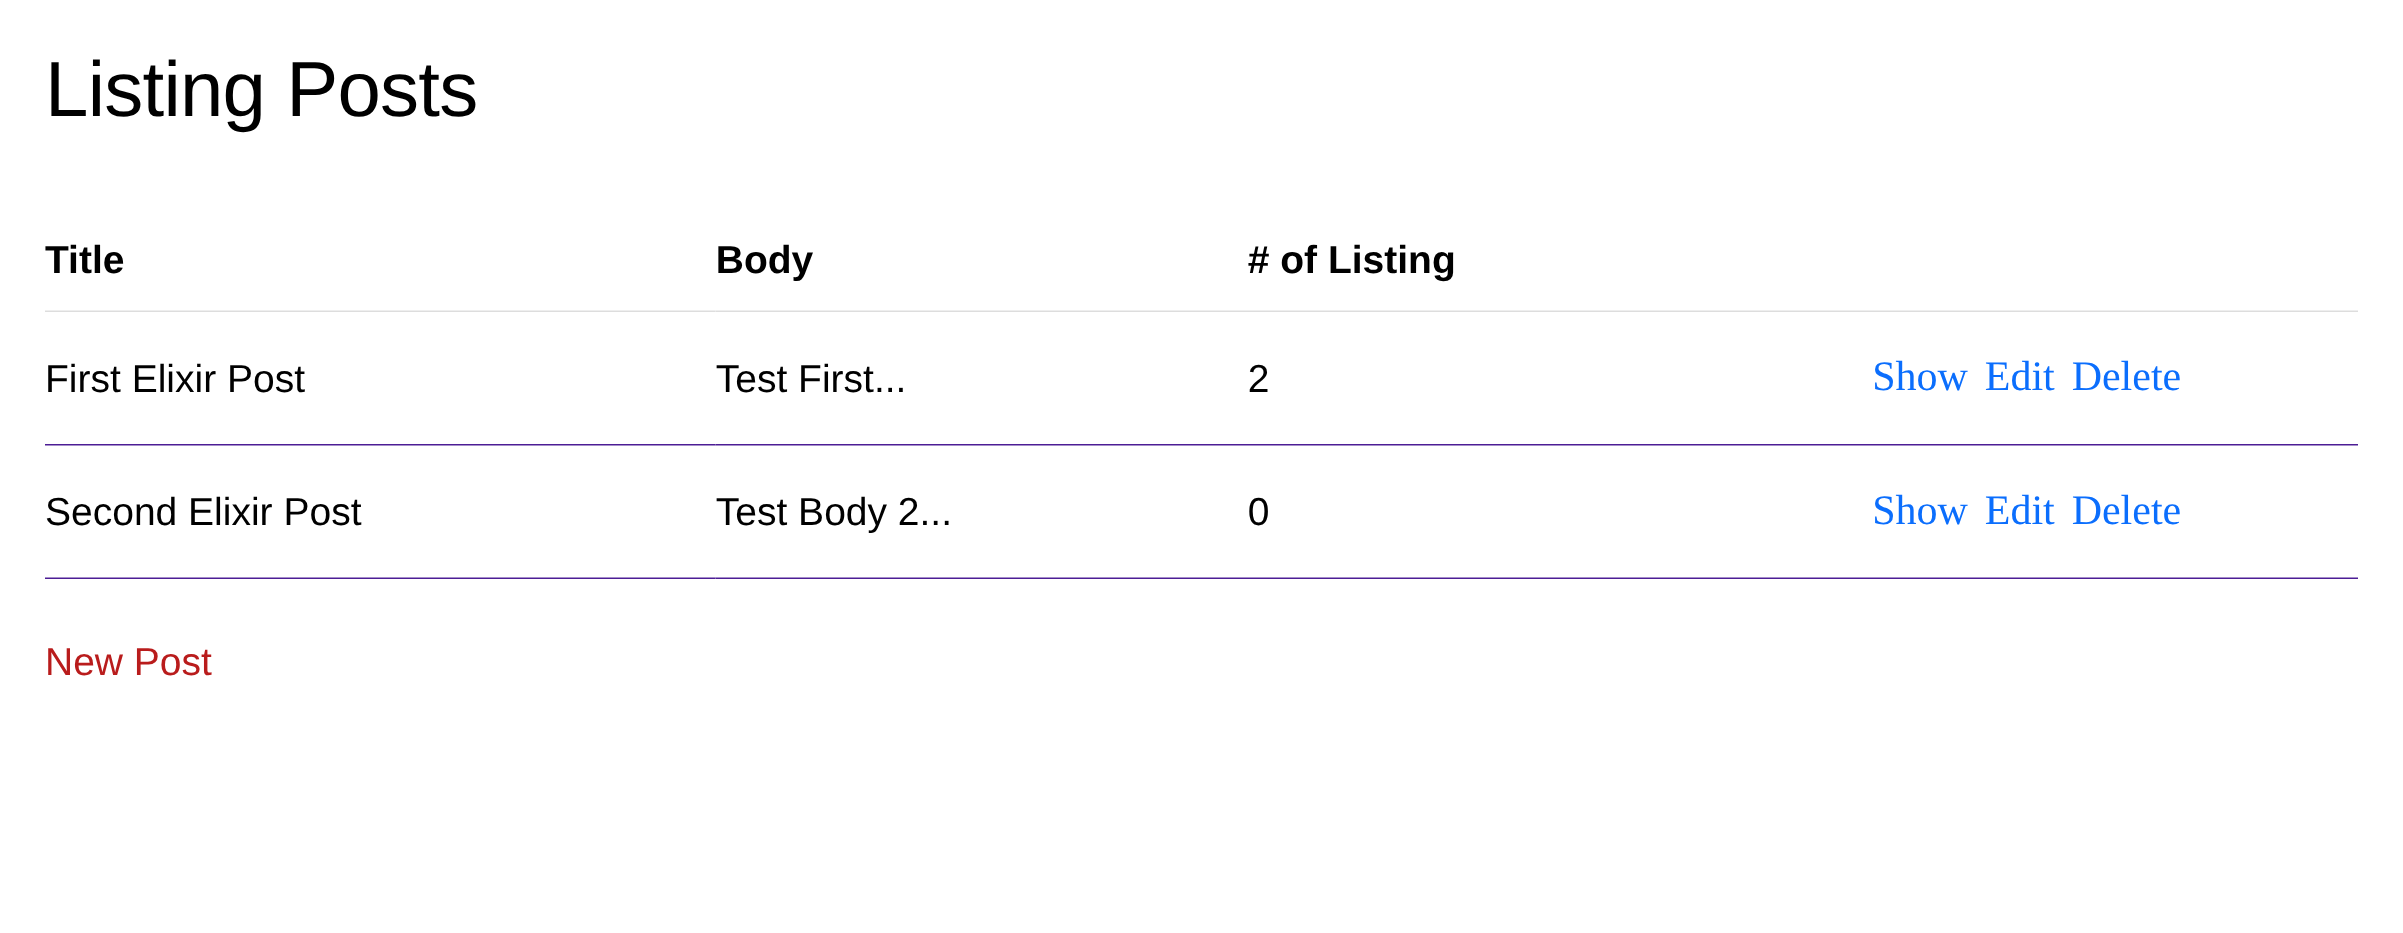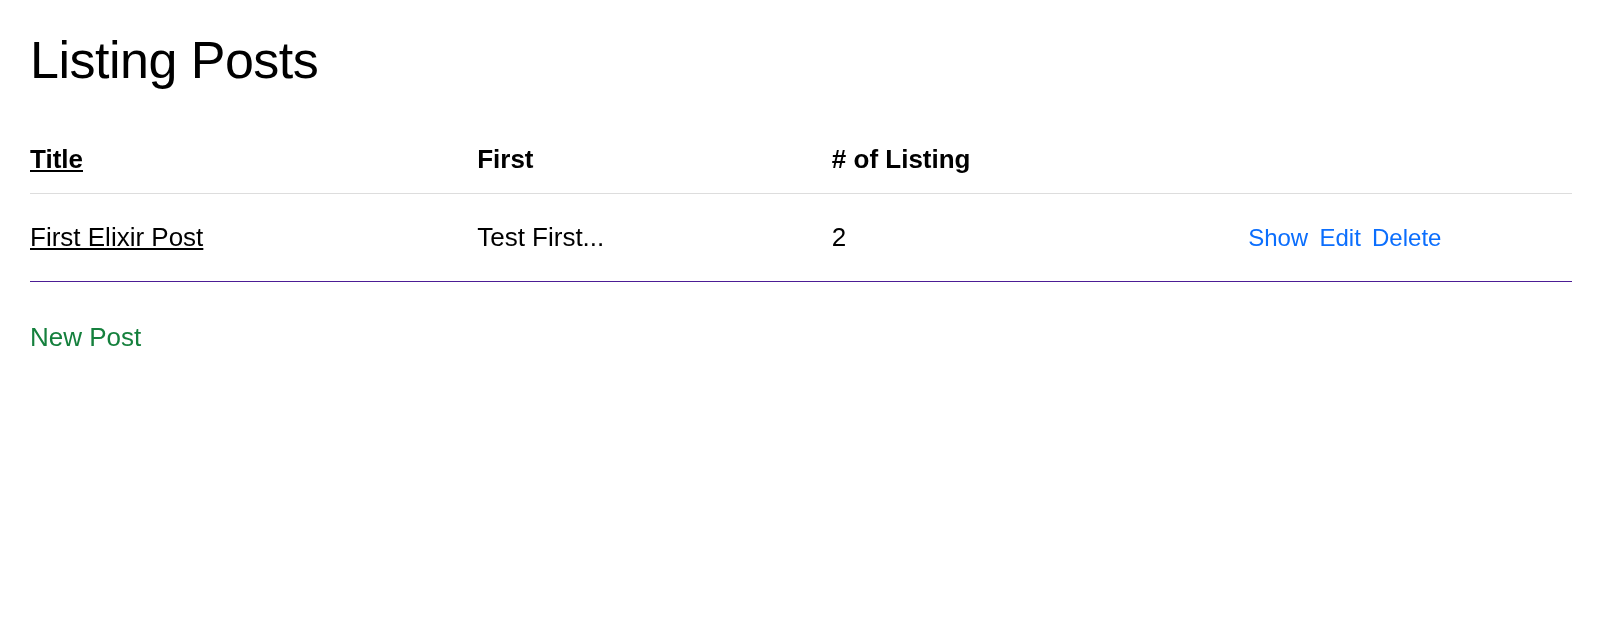--- a/index.html
+++ b/index.html
@@ -9,21 +9,21 @@
     }
     body {
       font-family: -apple-system, BlinkMacSystemFont, "Segoe UI", Helvetica, Arial, sans-serif;
       color: #000;
       background: #fff;
       padding: 30px;
     }
     h1 {
       font-size: 52px;
       font-weight: 400;
-      margin-bottom: 36px;
+      margin-bottom: 50px;
       letter-spacing: -0.5px;
     }
     table {
       width: 100%;
       border-collapse: collapse;
       margin-bottom: 40px;
     }
     th {
       text-align: left;
       font-size: 26px;
@@ -33,77 +33,87 @@
     }
     td {
       font-size: 26px;
       font-weight: 400;
       padding: 28px 0;
       border-bottom: 1px solid #4c1d95;
       vertical-align: middle;
     }
     th:nth-child(1), td:nth-child(1) {
       width: 29%;
-      text-decoration: underline;
     }
     th:nth-child(2), td:nth-child(2) {
       width: 23%;
     }
     th:nth-child(3), td:nth-child(3) {
       width: 27%;
     }
     th:nth-child(4), td:nth-child(4) {
       width: 21%;
       text-align: left;
     }
     td.actions {
       white-space: nowrap;
     }
     a.action-link {
       color: #0b6efd;
       text-decoration: none;
-      font-size: 24px;
+      font-size: 28px;
       font-weight: 400;
       margin-right: 4px;
       cursor: pointer;
+      font-family: Liberation Serif, serif;
     }
     a.new-post-link {
-      color: #15803d;
+      color: #b91c1c;
       text-decoration: none;
       font-size: 26px;
       font-weight: 400;
       cursor: pointer;
     }
   </style>
 </head>
 <body>
 
 
 
 <h1>Listing Posts</h1>
 
 <table>
   <thead>
     <tr>
       <th>Title</th>
-      <th>First</th>
+      <th>Body</th>
       <th># of Listing</th>
       <th></th>
     </tr>
   </thead>
   <tbody>
     <tr>
       <td>First Elixir Post</td>
       <td>Test First...</td>
       <td>2</td>
       <td class="actions">
         <a class="action-link">Show</a>
         <a class="action-link">Edit</a>
         <a class="action-link">Delete</a>
       </td>
     </tr>
+    <tr>
+      <td>Second Elixir Post</td>
+      <td>Test Body 2...</td>
+      <td>0</td>
+      <td class="actions">
+        <a class="action-link">Show</a>
+        <a class="action-link">Edit</a>
+        <a class="action-link">Delete</a>
+      </td>
+    </tr>
   </tbody>
 </table>
 
 <a class="new-post-link">New Post</a>
 
 
 
 
 </body></html>

